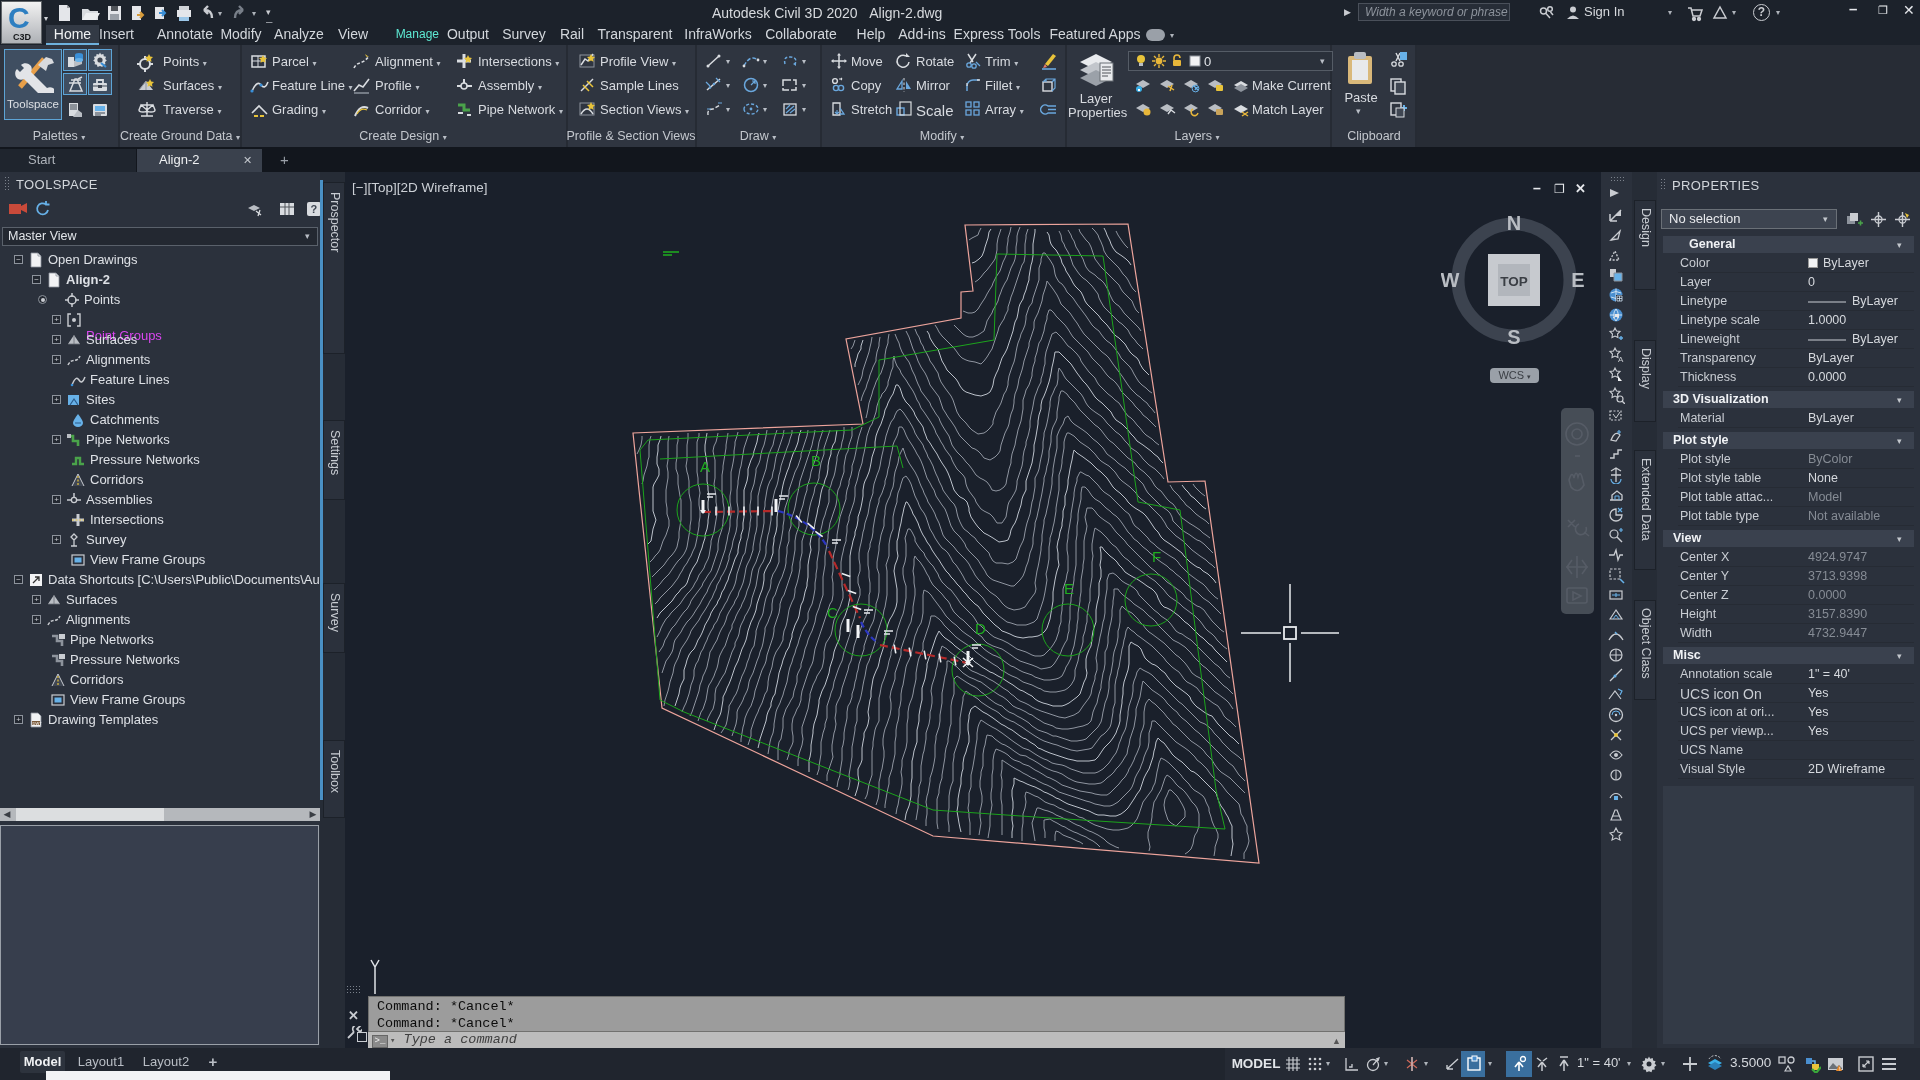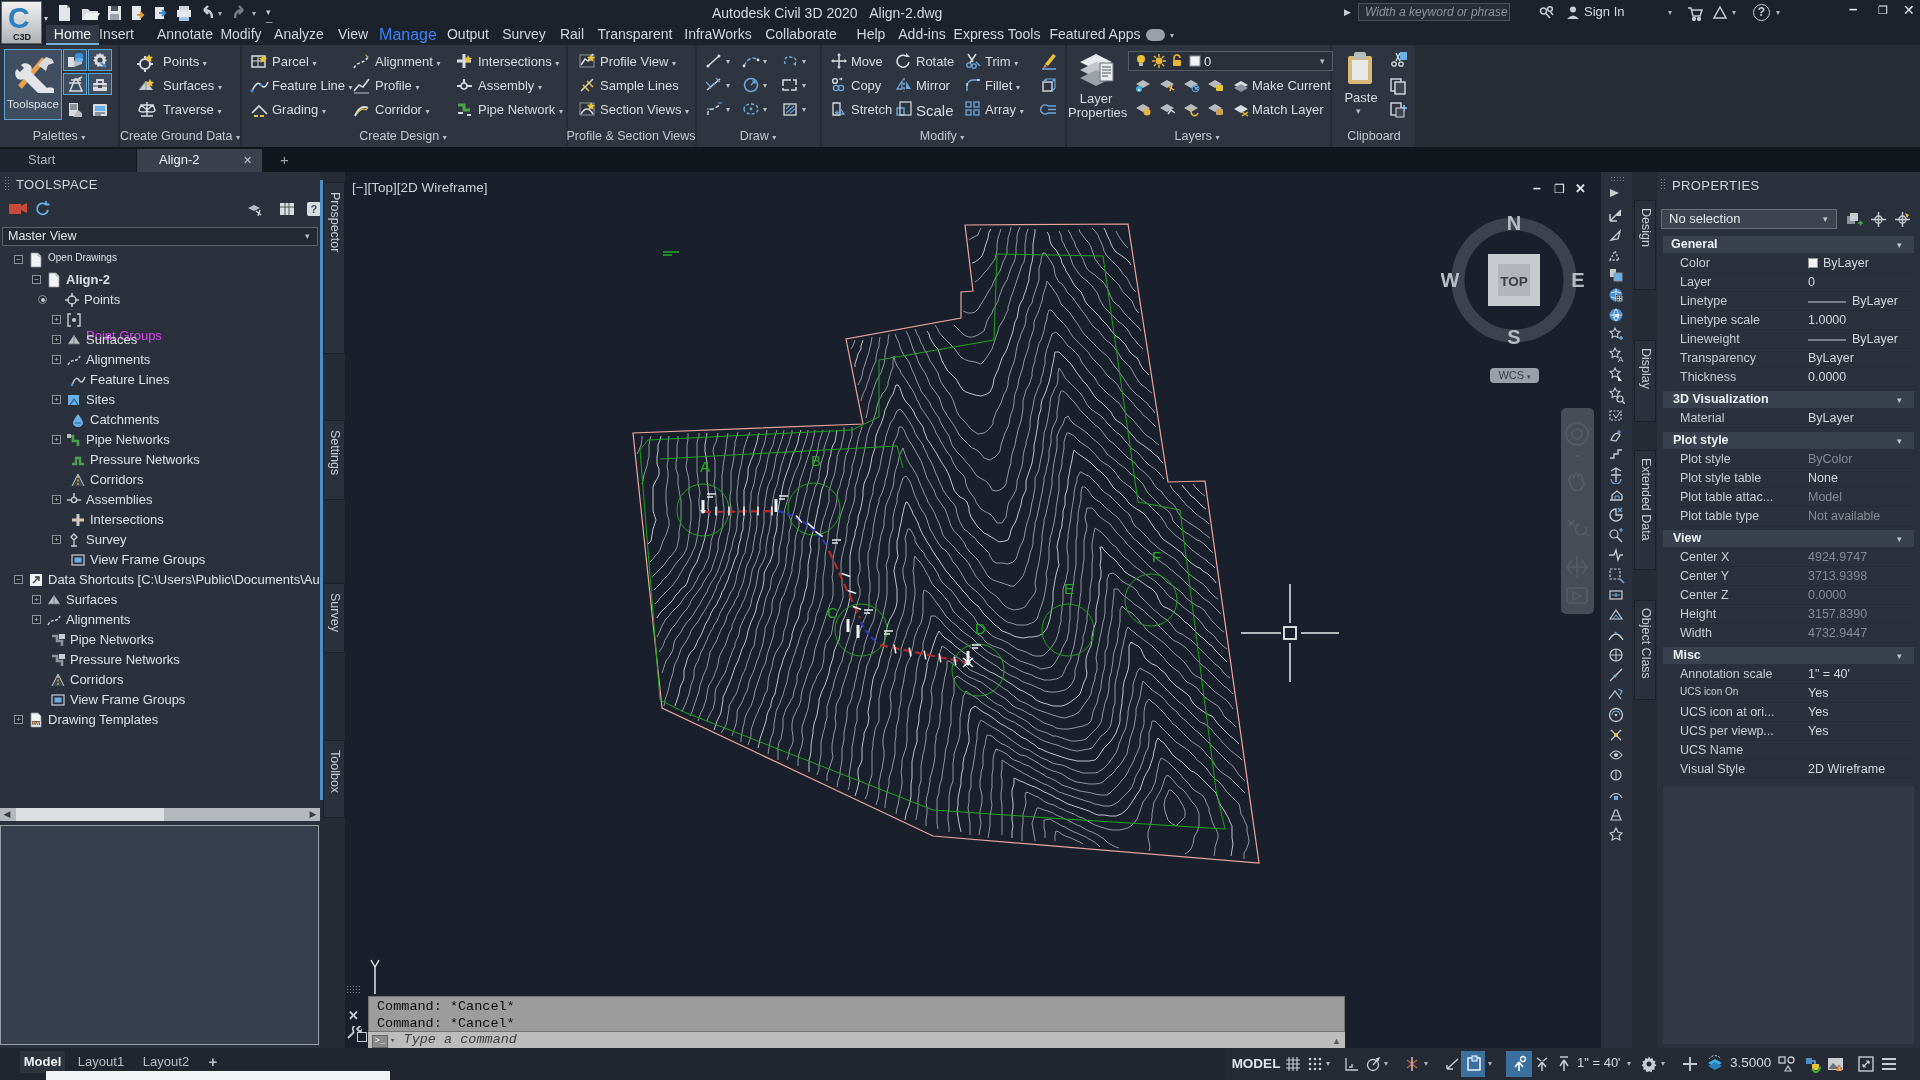--- a/index.html
+++ b/index.html
@@ -82,21 +82,21 @@
 <div class="abs" style="left:1849px;top:0px;color:#e6e8ec;font-size:15px;font-weight:bold">–</div>
 <div class="abs" style="left:1878px;top:4px;color:#e6e8ec;font-size:11px">❐</div>
 <div class="abs" style="left:1903px;top:2px;color:#e6e8ec;font-size:14px">✕</div>
 <div class="abs" style="left:0;top:25px;width:1920px;height:20px;background:#1c222b"></div>
 <div class="abs" style="left:46px;top:25px;width:53px;height:20px;background:#333a45;border-bottom:2px solid #6eb1dd;color:#f0f2f4;font-size:14px;text-align:center;line-height:19px">Home</div>
 <div class="abs" style="left:99px;top:25px;width:46px;height:20px;color:#d3d7dc;font-size:14px;text-align:left;line-height:19px">Insert</div>
 <div class="abs" style="left:147px;top:25px;width:66px;height:20px;color:#d3d7dc;font-size:14px;text-align:right;line-height:19px">Annotate</div>
 <div class="abs" style="left:215px;top:25px;width:52px;height:20px;color:#d3d7dc;font-size:14px;text-align:center;line-height:19px">Modify</div>
 <div class="abs" style="left:269px;top:25px;width:60px;height:20px;color:#d3d7dc;font-size:14px;text-align:center;line-height:19px">Analyze</div>
 <div class="abs" style="left:331px;top:25px;width:44px;height:20px;color:#d3d7dc;font-size:14px;text-align:center;line-height:19px">View</div>
-<div class="abs" style="left:377px;top:25px;width:62px;height:20px;color:#3b82f6;font-size:16px;text-align:center;line-height:19px">Manage</div>
+<div class="abs" style="left:377px;top:25px;width:62px;height:20px;color:#5eead4;font-size:12px;text-align:right;line-height:19px">Manage</div>
 <div class="abs" style="left:441px;top:25px;width:54px;height:20px;color:#d3d7dc;font-size:14px;text-align:center;line-height:19px">Output</div>
 <div class="abs" style="left:497px;top:25px;width:54px;height:20px;color:#d3d7dc;font-size:14px;text-align:center;line-height:19px">Survey</div>
 <div class="abs" style="left:553px;top:25px;width:38px;height:20px;color:#d3d7dc;font-size:14px;text-align:center;line-height:19px">Rail</div>
 <div class="abs" style="left:593px;top:25px;width:84px;height:20px;color:#d3d7dc;font-size:14px;text-align:center;line-height:19px">Transparent</div>
 <div class="abs" style="left:679px;top:25px;width:78px;height:20px;color:#d3d7dc;font-size:14px;text-align:center;line-height:19px">InfraWorks</div>
 <div class="abs" style="left:759px;top:25px;width:84px;height:20px;color:#d3d7dc;font-size:14px;text-align:center;line-height:19px">Collaborate</div>
 <div class="abs" style="left:849px;top:25px;width:44px;height:20px;color:#d3d7dc;font-size:14px;text-align:center;line-height:19px">Help</div>
 <div class="abs" style="left:895px;top:25px;width:54px;height:20px;color:#d3d7dc;font-size:14px;text-align:center;line-height:19px">Add-ins</div>
 <div class="abs" style="left:951px;top:25px;width:92px;height:20px;color:#d3d7dc;font-size:14px;text-align:center;line-height:19px">Express Tools</div>
 <div class="abs" style="left:1045px;top:25px;width:100px;height:20px;color:#d3d7dc;font-size:14px;text-align:center;line-height:19px">Featured Apps</div>
@@ -486,21 +486,21 @@
       <rect x="2" y="2" width="14" height="14" rx="2" fill="#d9dce0"></rect>
       <text x="5.5" y="13" font-size="11" font-weight="bold" fill="#3f4652">?</text>
     </svg>
 <div class="abs" style="left:2px;top:227px;width:316px;height:19px;background:#232831;border:1px solid #5a616b;color:#e2e5e9;font-size:12.5px;line-height:16px;padding-left:5px">Master View</div>
 <div class="abs" style="left:305px;top:231px;color:#b9bec6;font-size:9px">▾</div>
 <div class="abs" style="left:14px;top:255px;width:9px;height:9px;border:1px solid #8d939c;background:#232831;color:#c9ccd1;font-size:8px;line-height:7px;text-align:center">−</div>
 <svg class="abs" style="left:28px;top:252px;" width="16" height="16" viewBox="0 0 16 16">
       <path d="M3 1 h7 l3 3 v11 h-10 z" fill="#f2f3f5" stroke="#8d939c" stroke-width="0.8"></path>
       <path d="M10 1 v3 h3" fill="none" stroke="#8d939c" stroke-width="0.8"></path>
     </svg>
-<div class="abs" style="left:48px;top:252px;color:#dde0e5;font-size:10px;white-space:nowrap">Open Drawings</div>
+<div class="abs" style="left:48px;top:252px;color:#dde0e5;font-size:13px;white-space:nowrap">Open Drawings</div>
 <div class="abs" style="left:32px;top:275px;width:9px;height:9px;border:1px solid #8d939c;background:#232831;color:#c9ccd1;font-size:8px;line-height:7px;text-align:center">−</div>
 <svg class="abs" style="left:46px;top:272px;" width="16" height="16" viewBox="0 0 16 16">
       <path d="M3 1 h7 l3 3 v11 h-10 z" fill="#f2f3f5" stroke="#8d939c" stroke-width="0.8"></path>
       <path d="M10 1 v3 h3" fill="none" stroke="#8d939c" stroke-width="0.8"></path>
     </svg>
 <div class="abs" style="left:66px;top:272px;color:#dde0e5;font-size:13px;font-weight:bold;white-space:nowrap">Align-2</div>
 <div class="abs" style="left:38px;top:295px;width:9px;height:9px;border:1px solid #8d939c;border-radius:50%;background:#232831"></div>
 <div class="abs" style="left:40.5px;top:297.5px;width:4px;height:4px;border-radius:50%;background:#c9ccd1"></div>
 <svg class="abs" style="left:64px;top:292px;" width="16" height="16" viewBox="0 0 16 16">
       <circle cx="8" cy="8" r="4" fill="none" stroke="#c9ccd1" stroke-width="1.5"></circle>
@@ -873,21 +873,21 @@
     </svg>
 <svg class="abs" style="left:1869px;top:210px;" width="19" height="19" viewBox="0 0 19 19">
       <path d="M9.5 2 v15 M2 9.5 h15" stroke="#c9ccd1" stroke-width="1.4"></path>
       <circle cx="9.5" cy="9.5" r="3.5" fill="none" stroke="#c9ccd1" stroke-width="1.3"></circle>
     </svg>
 <svg class="abs" style="left:1893px;top:210px;" width="19" height="19" viewBox="0 0 19 19">
       <path d="M9.5 2 v15 M2 9.5 h15" stroke="#c9ccd1" stroke-width="1.4"></path>
       <circle cx="9.5" cy="9.5" r="3.5" fill="none" stroke="#c9ccd1" stroke-width="1.3"></circle>
       <path d="M12 3 l4 2 -2 3" fill="#e8c33a"></path>
     </svg>
-<div class="abs" style="left:1663px;top:236px;width:251px;height:17px;background:#3a414e;color:#f0f2f5;font-weight:bold;font-size:12.5px;line-height:17px;padding-left:8px">General</div>
+<div class="abs" style="left:1663px;top:236px;width:251px;height:17px;background:#3a414e;color:#f0f2f5;font-weight:bold;font-size:12.5px;line-height:17px;padding-left:26px">General</div>
 <div class="abs" style="left:1897px;top:240px;color:#c3c7cd;font-size:9px">▾</div>
 <div class="abs" style="left:1678px;top:254px;width:236px;height:19px;border-bottom:1px solid #262b34"></div>
 <div class="abs" style="left:1680px;top:256px;color:#c9cdd3;font-size:12.5px;white-space:nowrap">Color</div>
 <div class="abs" style="left:1808px;top:258px;width:10px;height:10px;background:#f2f3f5;border:1px solid #999"></div>
 <div class="abs" style="left:1823px;top:256px;color:#d6d9de;font-size:12.5px;white-space:nowrap">ByLayer</div>
 <div class="abs" style="left:1678px;top:273px;width:236px;height:19px;border-bottom:1px solid #262b34"></div>
 <div class="abs" style="left:1680px;top:275px;color:#c9cdd3;font-size:12.5px;white-space:nowrap">Layer</div>
 <div class="abs" style="left:1808px;top:275px;color:#d6d9de;font-size:12.5px;white-space:nowrap">0</div>
 <div class="abs" style="left:1678px;top:292px;width:236px;height:19px;border-bottom:1px solid #262b34"></div>
 <div class="abs" style="left:1680px;top:294px;color:#c9cdd3;font-size:12.5px;white-space:nowrap">Linetype</div>
@@ -945,21 +945,21 @@
 <div class="abs" style="left:1808px;top:607px;color:#868c95;font-size:12.5px;white-space:nowrap">3157.8390</div>
 <div class="abs" style="left:1678px;top:624px;width:236px;height:19px;border-bottom:1px solid #262b34"></div>
 <div class="abs" style="left:1680px;top:626px;color:#c9cdd3;font-size:12.5px;white-space:nowrap">Width</div>
 <div class="abs" style="left:1808px;top:626px;color:#868c95;font-size:12.5px;white-space:nowrap">4732.9447</div>
 <div class="abs" style="left:1663px;top:647px;width:251px;height:17px;background:#3a414e;color:#f0f2f5;font-weight:bold;font-size:12.5px;line-height:17px;padding-left:10px">Misc</div>
 <div class="abs" style="left:1897px;top:651px;color:#c3c7cd;font-size:9px">▾</div>
 <div class="abs" style="left:1678px;top:665px;width:236px;height:19px;border-bottom:1px solid #262b34"></div>
 <div class="abs" style="left:1680px;top:667px;color:#c9cdd3;font-size:12.5px;white-space:nowrap">Annotation scale</div>
 <div class="abs" style="left:1808px;top:667px;color:#d6d9de;font-size:12.5px;white-space:nowrap">1" = 40'</div>
 <div class="abs" style="left:1678px;top:684px;width:236px;height:19px;border-bottom:1px solid #262b34"></div>
-<div class="abs" style="left:1680px;top:686px;color:#c9cdd3;font-size:10px;white-space:nowrap">UCS icon On</div>
+<div class="abs" style="left:1680px;top:686px;color:#c9cdd3;font-size:14px;white-space:nowrap">UCS icon On</div>
 <div class="abs" style="left:1808px;top:686px;color:#d6d9de;font-size:12.5px;white-space:nowrap">Yes</div>
 <div class="abs" style="left:1678px;top:703px;width:236px;height:19px;border-bottom:1px solid #262b34"></div>
 <div class="abs" style="left:1680px;top:705px;color:#c9cdd3;font-size:12.5px;white-space:nowrap">UCS icon at ori...</div>
 <div class="abs" style="left:1808px;top:705px;color:#d6d9de;font-size:12.5px;white-space:nowrap">Yes</div>
 <div class="abs" style="left:1678px;top:722px;width:236px;height:19px;border-bottom:1px solid #262b34"></div>
 <div class="abs" style="left:1680px;top:724px;color:#c9cdd3;font-size:12.5px;white-space:nowrap">UCS per viewp...</div>
 <div class="abs" style="left:1808px;top:724px;color:#d6d9de;font-size:12.5px;white-space:nowrap">Yes</div>
 <div class="abs" style="left:1678px;top:741px;width:236px;height:19px;border-bottom:1px solid #262b34"></div>
 <div class="abs" style="left:1680px;top:743px;color:#c9cdd3;font-size:12.5px;white-space:nowrap">UCS Name</div>
 <div class="abs" style="left:1808px;top:743px;color:#d6d9de;font-size:12.5px;white-space:nowrap"></div>

